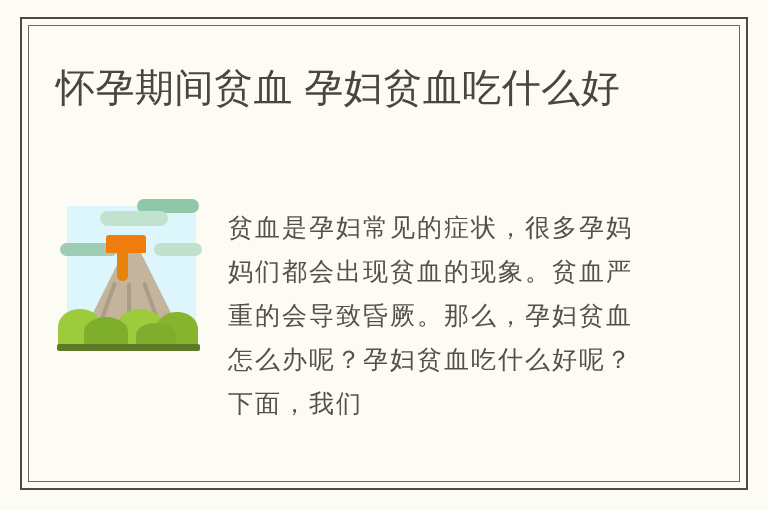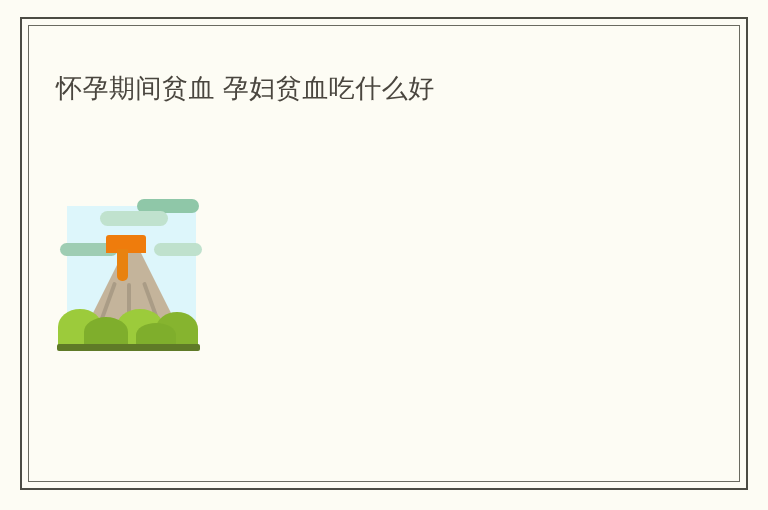--- a/index.html
+++ b/index.html
@@ -40,21 +40,21 @@
     border: 1px solid #6a6a60;
     box-sizing: border-box;
   }
 
   
   .title {
     position: absolute;
     left: 56px;
     top: 61px;
     width: 650px;
-    font-size: 26px;
+    font-size: 39px;
     line-height: 54px;
     letter-spacing: 0.5px;
     color: #4a463f;
     font-family: "Liberation Sans", "DejaVu Sans", sans-serif;
     font-weight: 400;
     white-space: nowrap;
   }
 
   
   .illus {
@@ -193,15 +193,16 @@
     <div class="crater"></div>
     <div class="lava-drip"></div>
     <div class="bush b1"></div>
     <div class="bush b3"></div>
     <div class="bush b4"></div>
     <div class="bush b2"></div>
     <div class="bush b5"></div>
     <div class="ground"></div>
   </div>
 
+  <div class="body-text">贫血是孕妇常见的症状，很多孕妈妈们都会出现贫血的现象。贫血严重的会导致昏厥。那么，孕妇贫血怎么办呢？孕妇贫血吃什么好呢？下面，我们</div>
 
 
 </div>
 
 </body></html>

